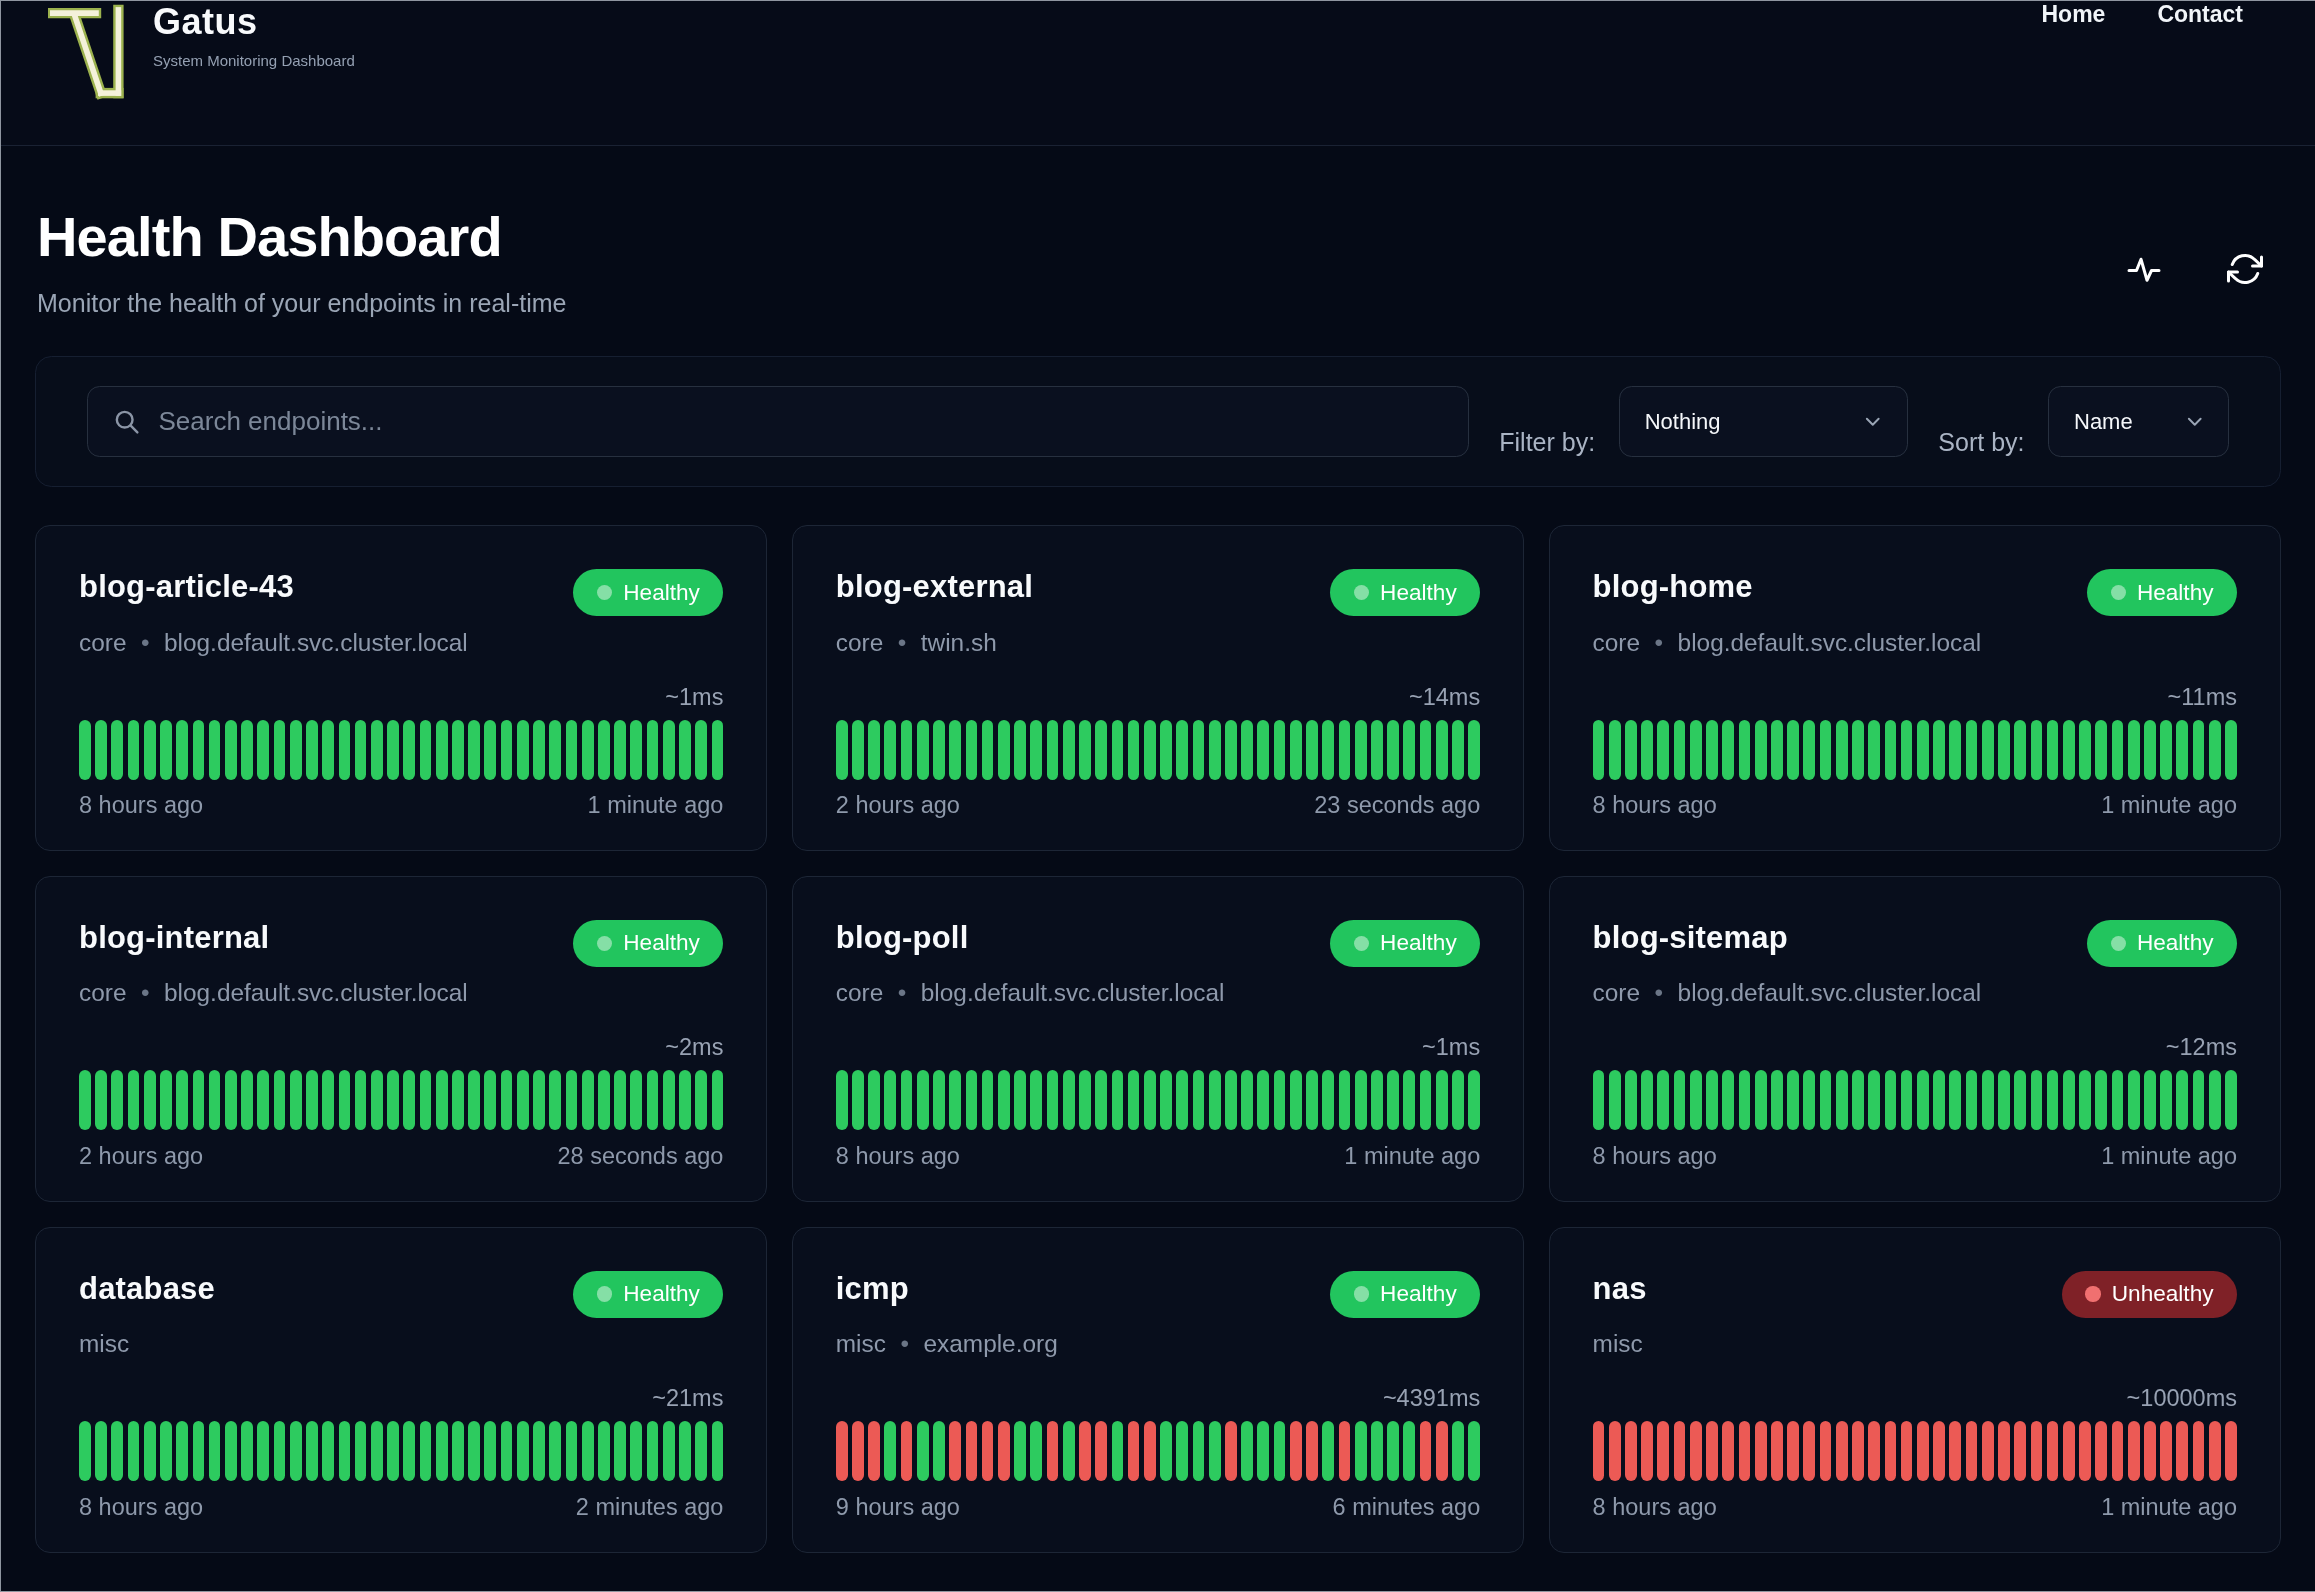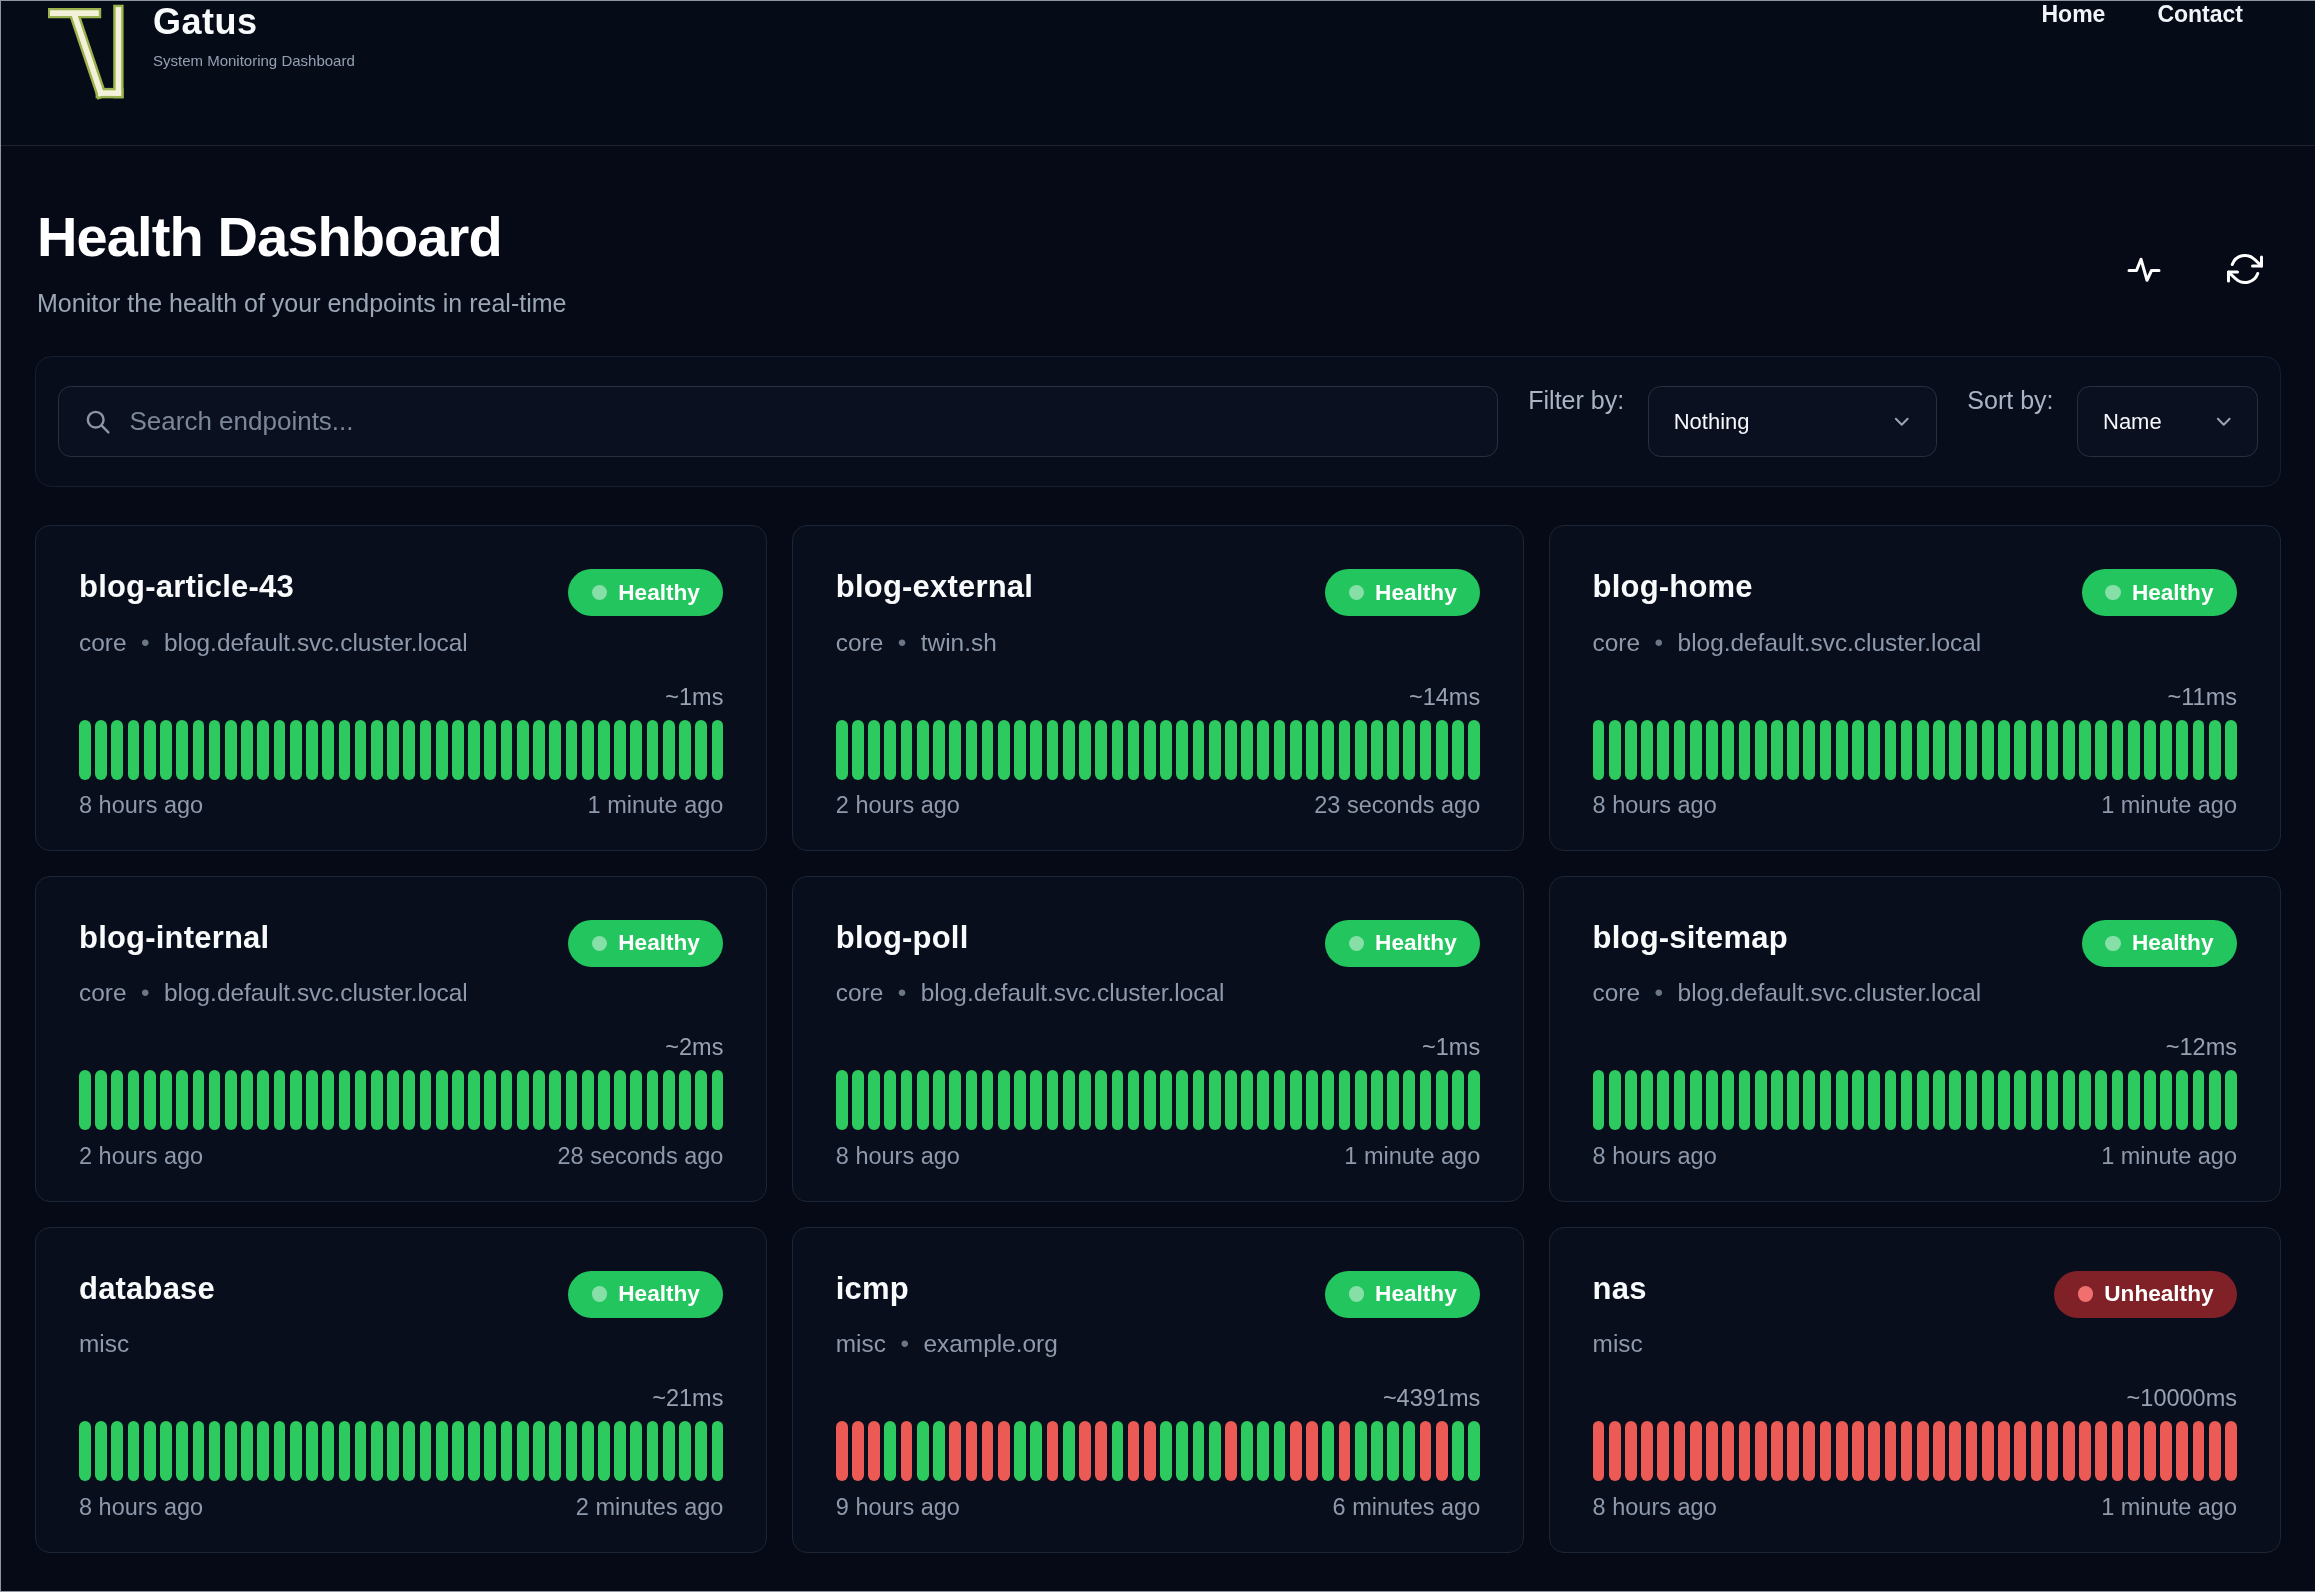--- a/index.html
+++ b/index.html
@@ -31,22 +31,22 @@
   .page-sub{ font-size:25px; color:#9aa5b5; margin-top:20px; }
   .head-icons{ margin-left:auto; display:flex; gap:65px; align-items:center; margin-top:47px; padding-right:16.3px; }
   .icon-btn{ width:36px; height:36px; color:#ffffff; cursor:pointer; }
   .icon-btn svg{ width:100%; height:100%; }
   
   .controls{
     margin:38px 34px 0 34px;
     background:var(--panel_bg,#070d1a);
     border:0.9px solid #161f31;
     border-radius:16.3px;
-    padding:29px 22px;
-    display:flex; align-items:flex-start; gap:23.5px;
+    padding:29px 51px;
+    display:flex; align-items:flex-end; gap:23.5px;
   }
   .search-box{
     flex:1; height:71px; display:flex; align-items:center; gap:18px;
     background:#0a101f; border:0.9px solid #27303f; border-radius:12.7px;
     padding:0 23.5px; color:#8b95a6;
   }
   .search-box svg{ width:29px; height:29px; flex:0 0 auto; }
   .search-input{
     flex:1; background:transparent; border:none; outline:none;
     font-size:26px; color:#e5e9f0; font-family:inherit;
@@ -74,21 +74,21 @@
     min-height:310px;
     padding:43px 43px 31px 43px;
     display:flex; flex-direction:column;
     cursor:pointer;
   }
   .card-head{ display:flex; align-items:flex-start; justify-content:space-between; }
   .card-title{ font-size:31px; font-weight:700; color:#f8fafc; letter-spacing:0.2px; }
   .badge{
     display:inline-flex; align-items:center; gap:11px;
     height:47px; padding:0 23.5px; border-radius:904px;
-    font-size:22.6px; font-weight:700; color:#ffffff; white-space:nowrap;
+    font-size:22.6px; font-weight:400; color:#ffffff; white-space:nowrap;
   }
   .badge.healthy{ background:var(--healthy_bg,#22c55e); }
   .badge.unhealthy{ background:var(--unhealthy_bg,#7f2127); }
   .badge-dot{ width:15.4px; height:15.4px; border-radius:50%; }
   .badge.healthy .badge-dot{ background:rgba(255,255,255,.45); }
   .badge.unhealthy .badge-dot{ background:var(--unhealthy_dot,#f07070); }
   .card-meta{ margin-top:12.7px; font-size:24.4px; color:#8e99ab; display:flex; gap:14.5px; align-items:center; }
   .meta-sep{ color:#6b7687; }
   .latency{ margin-top:auto; text-align:right; font-size:23.5px; color:#98a2b3; padding-top:27px; }
   .bars{ display:flex; gap:4.5px; margin-top:9px; height:60px; align-items:stretch; }

